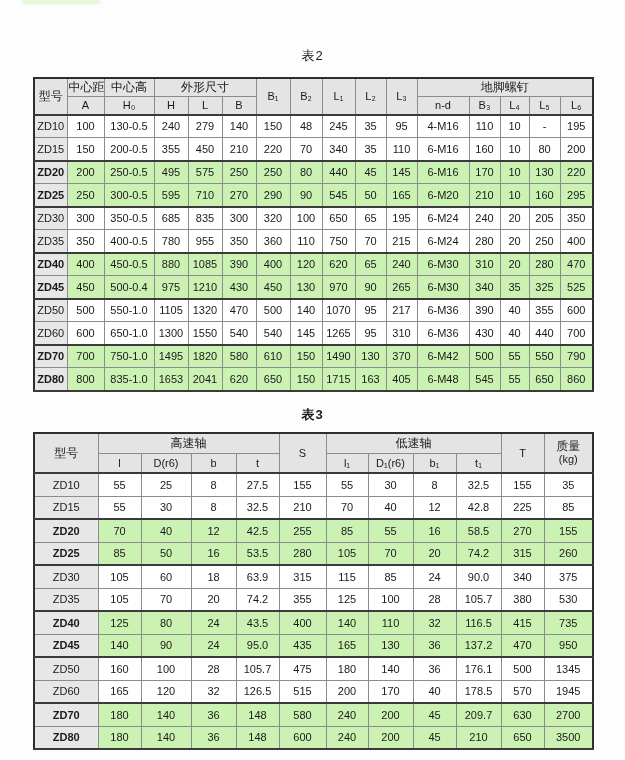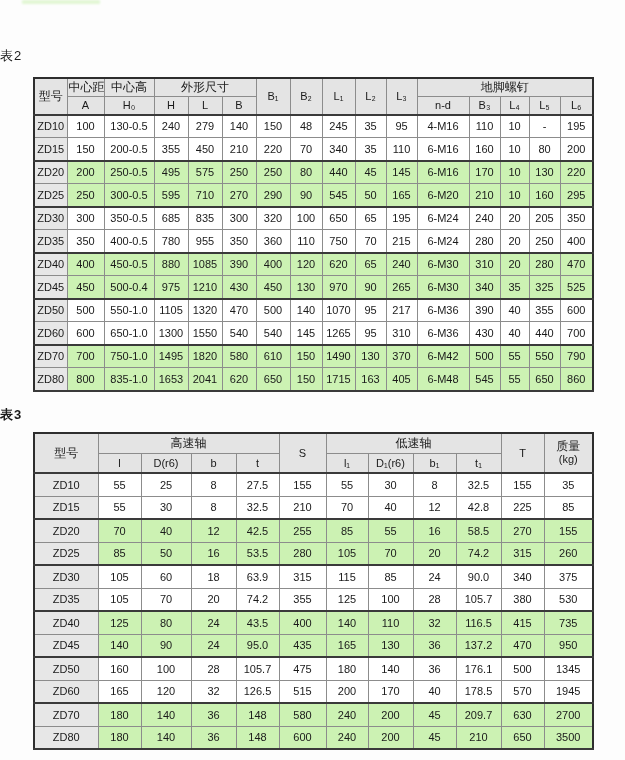--- a/index.html
+++ b/index.html
@@ -15,21 +15,21 @@
     position: absolute;
     left: 22px; top: 0;
     width: 78px; height: 4px;
     background: var(--hl, #ccf2b3);
     opacity: .55;
     filter: blur(1px);
   }
   .tbl-title {
     position: absolute;
     left: 0; width: 625px;
-    text-align: left;
+    text-align: center;
     font-size: 13px;
     letter-spacing: 1px;
   }
   #title2 { top: 47px; }
   #title3 { top: 406px; font-weight: bold; }
 
   table {
     position: absolute;
     border-collapse: collapse;
     table-layout: fixed;
@@ -57,21 +57,21 @@
   #table2 thead tr { height: 18px; }
   #table3 thead tr { height: 20px; }
   tbody tr { height: 23px; }
 
   
   tbody tr:first-child td { border-top: 2px solid #3a3a3a; }
   tbody tr:nth-child(2n) td { border-bottom: 2px solid #3a3a3a; }
 
   tbody td.model { background: var(--model-bg, #e7e7e7); }
   tbody tr.hl td { background: var(--hl, #ccf2b3); }
-  tbody tr.hl td.model { background: var(--model-bg, #e7e7e7); }
+  tbody tr.hl td.model { background: var(--model-bg, #e7e7e7); font-weight: bold; }
 
   .two-line { line-height: 13px; font-size: 11px; }
   .two-line .cnline { font-size: 12px; }
 </style>
 </head>
 <body>
 
 <div class="scan-artifact"></div>
 
 <div id="title2" class="tbl-title">表2</div>

